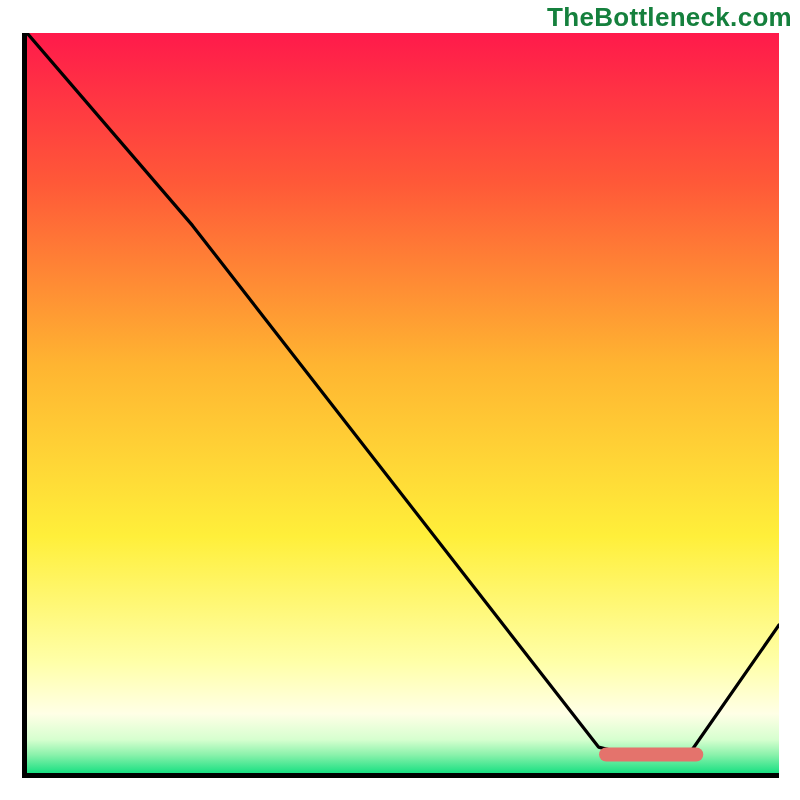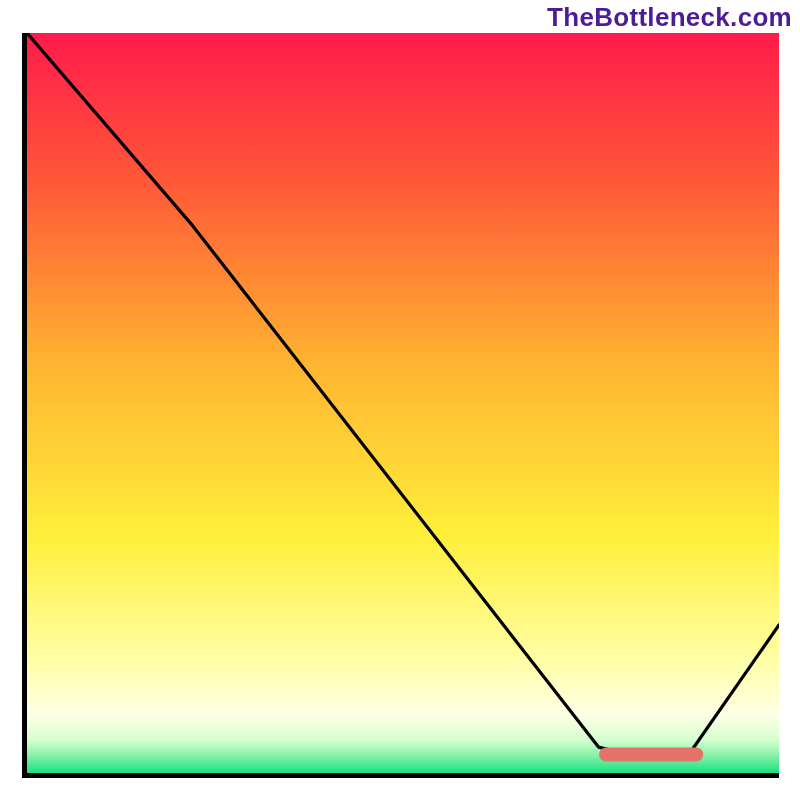--- a/index.html
+++ b/index.html
@@ -15,21 +15,21 @@
     position: relative;
     width: 800px;
     height: 800px;
   }
   .watermark {
     position: absolute;
     top: 2px;
     right: 8px;
     font-size: 26px;
     font-weight: 600;
-    color: #4c1d95;
+    color: #15803d;
     letter-spacing: 0.3px;
     user-select: none;
   }
   .plot-frame {
     position: absolute;
     left: 22px;
     top: 33px;
     width: 757px;
     height: 745px;
     border-left: 5px solid #000;

